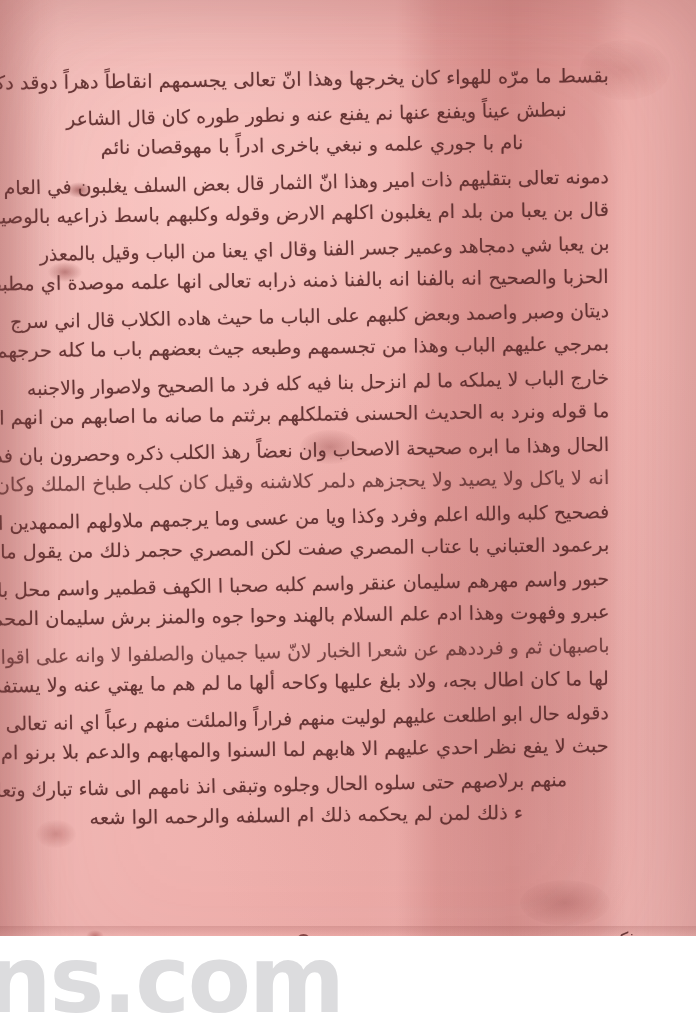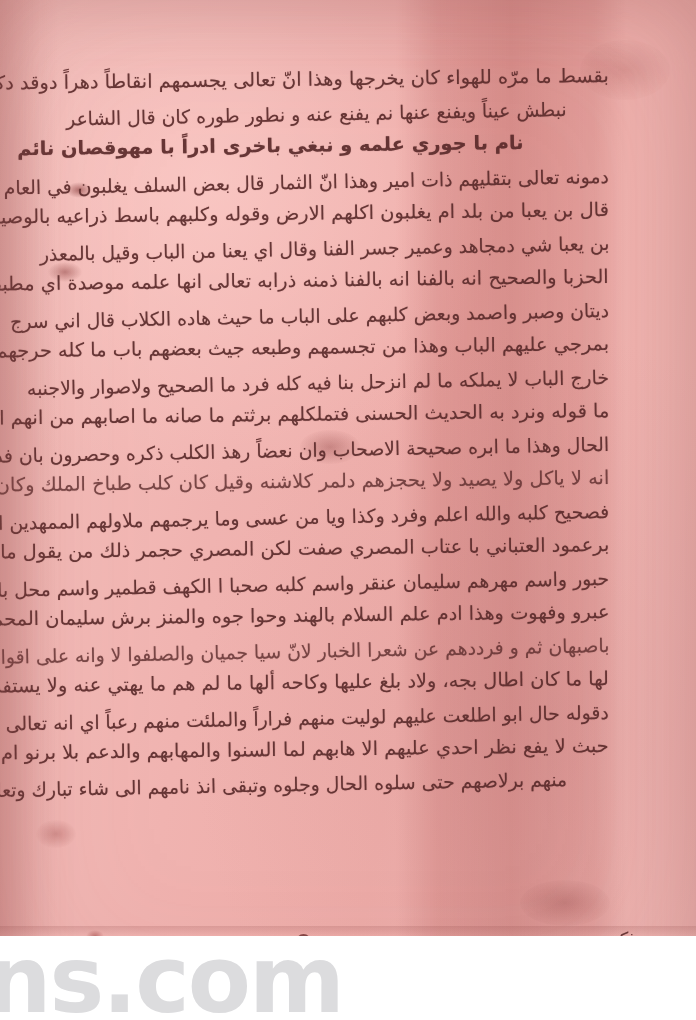--- a/index.html
+++ b/index.html
@@ -120,21 +120,21 @@
   .line span.ink {
     display: inline-block;
     transform-origin: right center;
     text-shadow: 0 0 1px rgba(91,43,43,0.5);
   }
   
   .line:nth-child(odd) span.ink { transform: rotate(-0.7deg) scaleX(1.02); }
   .line:nth-child(even) span.ink { transform: rotate(-1.1deg) scaleX(0.99); }
   .line.indent-1 { padding-right: 36px; }
   .line.indent-2 { padding-right: 78px; }
-  .line.indent-3 { padding-right: 122px; font-weight: bold; }
+  .line.indent-3 { padding-right: 122px; }
   .line.faded { opacity: 0.8; }
   #colophon {
     position: absolute;
     left: 0;
     top: 868px;
     width: 585px;
     text-align: right;
     direction: rtl;
     padding-right: 420px;
     color: #5b2b2b;
@@ -187,20 +187,21 @@
     <div class="line indent-1 faded"><span class="ink">انه لا ياكل ولا يصيد ولا يحجزهم دلمر كلاشنه وقيل كان كلب طباخ الملك وكان ذوالفهم على الباب</span></div>
     <div class="line indent-1"><span class="ink">فصحيح كلبه والله اعلم وفرد وكذا ويا من عسى وما يرجمهم ملاولهم الممهدين اصلهم</span></div>
     <div class="line indent-1"><span class="ink">برعمود العتباني با عتاب المصري صفت لكن المصري حجمر ذلك من يقول ما راسم فتش في سهيم</span></div>
     <div class="line indent-1"><span class="ink">حبور واسم مهرهم سليمان عنقر واسم كلبه صحبا ا الكهف قطمير واسم محل بلد ابراهيل الذي</span></div>
     <div class="line indent-1"><span class="ink">عبرو وفهوت وهذا ادم علم السلام بالهند وحوا جوه والمنز برش سليمان المحمد</span></div>
     <div class="line indent-1 faded"><span class="ink">باصبهان ثم و فرددهم عن شعرا الخبار لانّ سيا جميان والصلفوا لا وانه على اقوال الاصل</span></div>
     <div class="line indent-1"><span class="ink">لها ما كان اطال بجه، ولاد بلغ عليها وكاحه ألها ما لم هم ما يهتي عنه ولا يستفرون رجم ما العب</span></div>
     <div class="line indent-1"><span class="ink">دقوله حال ابو اطلعت عليهم لوليت منهم فراراً والملئت منهم رعباً اي انه تعالى الزمن علمهم المهابه</span></div>
     <div class="line indent-1"><span class="ink">حبث لا يفع نظر احدي عليهم الا هابهم لما السنوا والمهابهم والدعم بلا برنو ام مهم احراراً</span></div>
     <div class="line indent-2"><span class="ink">منهم برلاصهم حتى سلوه الحال وجلوه وتبقى انذ نامهم الى شاء تبارك وتعالى ملا لله</span></div>
+    <div class="line indent-3"><span class="ink">ء ذلك لمن لم يحكمه ذلك ام السلفه والرحمه الوا شعه</span></div>
 
     <div id="end-mark"></div>
 
     <div id="colophon">وذكر</div>
   </div>
 
   <div id="vignette"></div>
 
   <div id="page-edge-bottom"></div>
   <div id="bottom-strip"></div>

